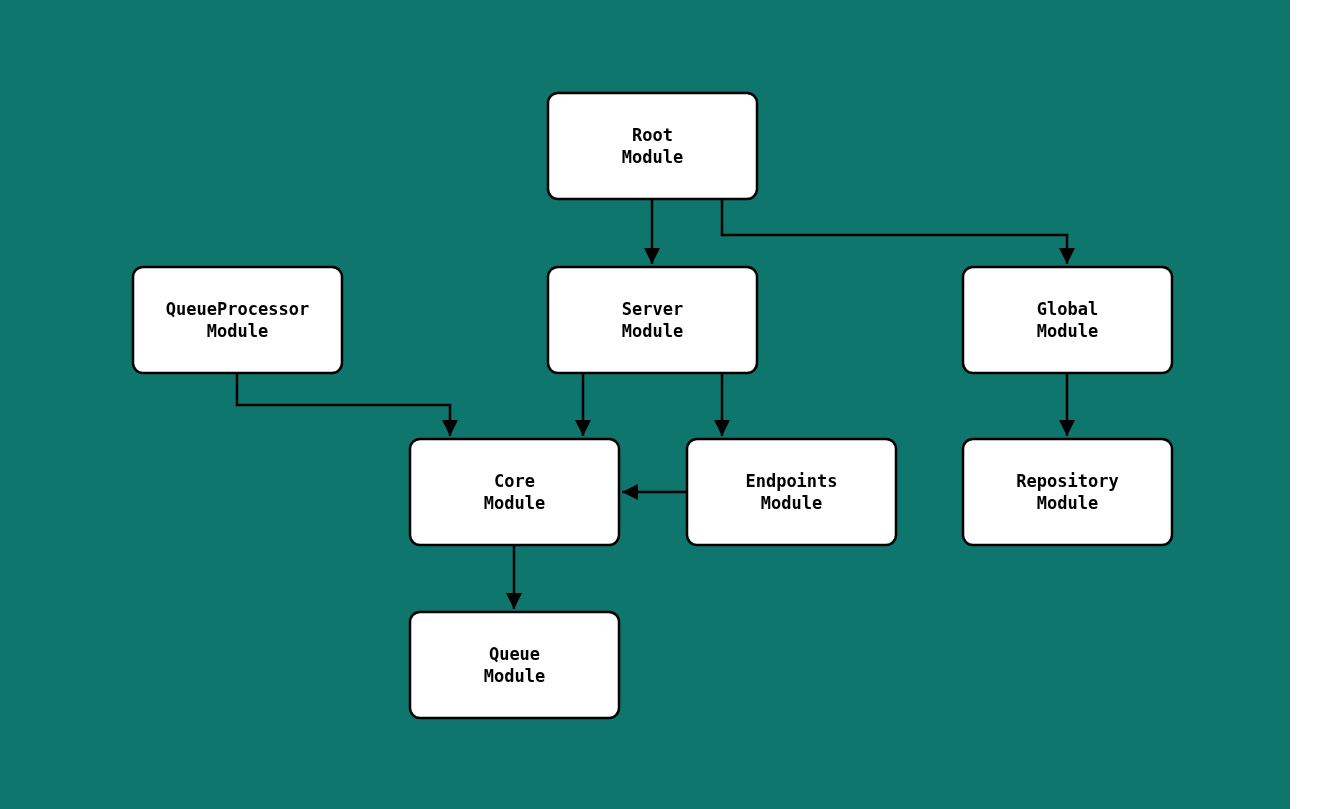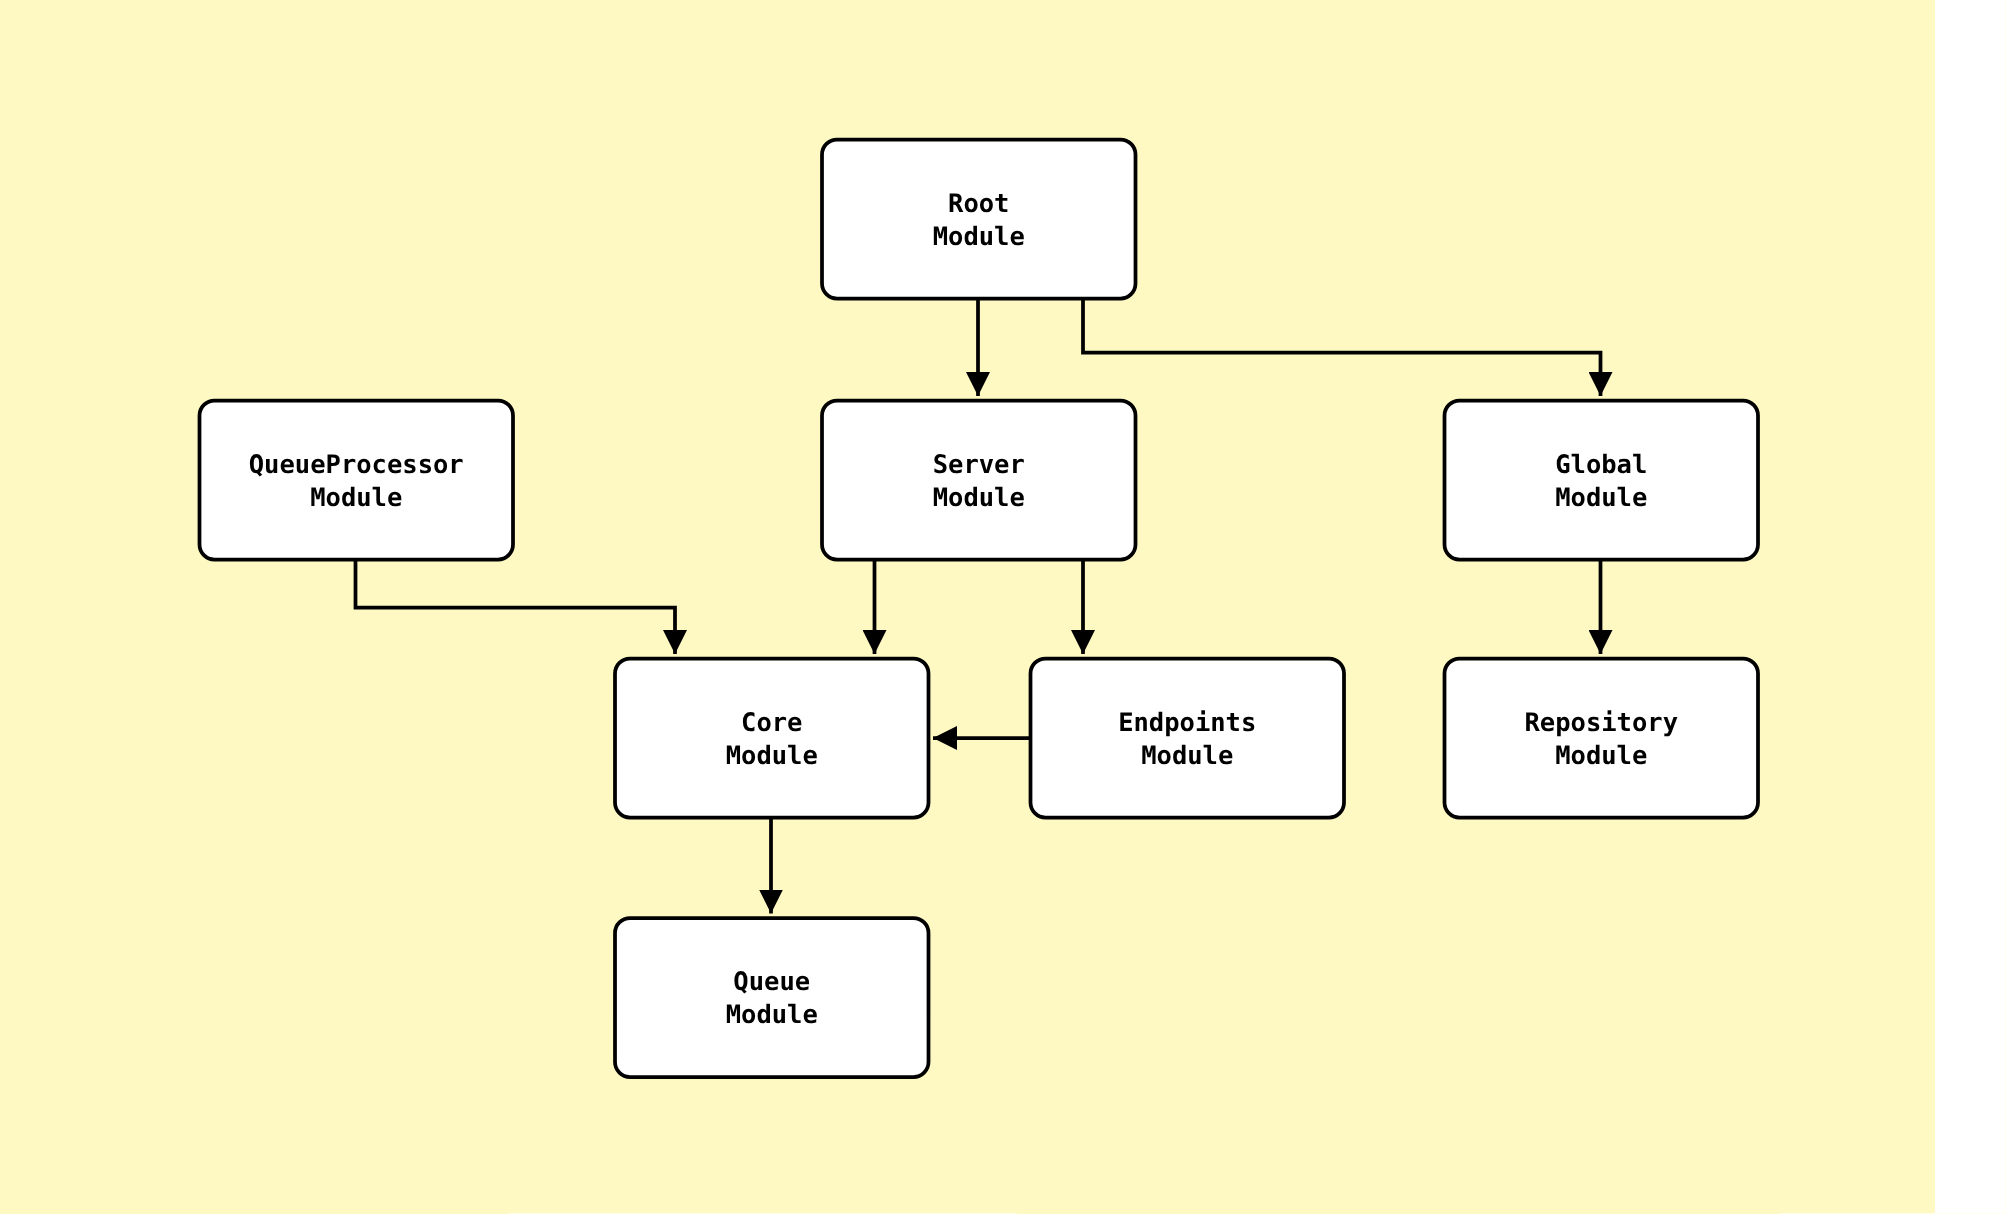--- a/index.html
+++ b/index.html
@@ -4,21 +4,21 @@
 <style>
   html, body {
     margin: 0;
     padding: 0;
     background: #ffffff;
   }
   .canvas {
     position: relative;
     width: 1290px;
     height: 809px;
-    background: #fef9c3;
+    background: #0f766e;
     overflow: hidden;
     text-decoration: underline;
   }
   svg {
     display: block;
     width: 1337px;
     height: 809px;
   }
   .node-rect {
     fill: #ffffff;

